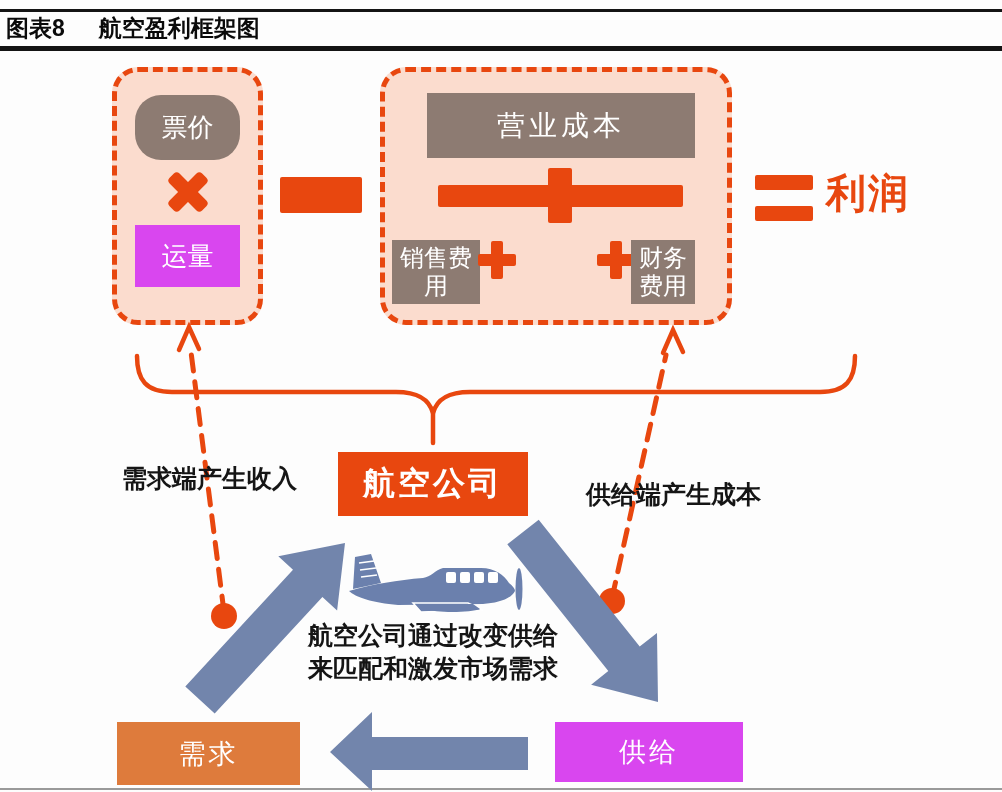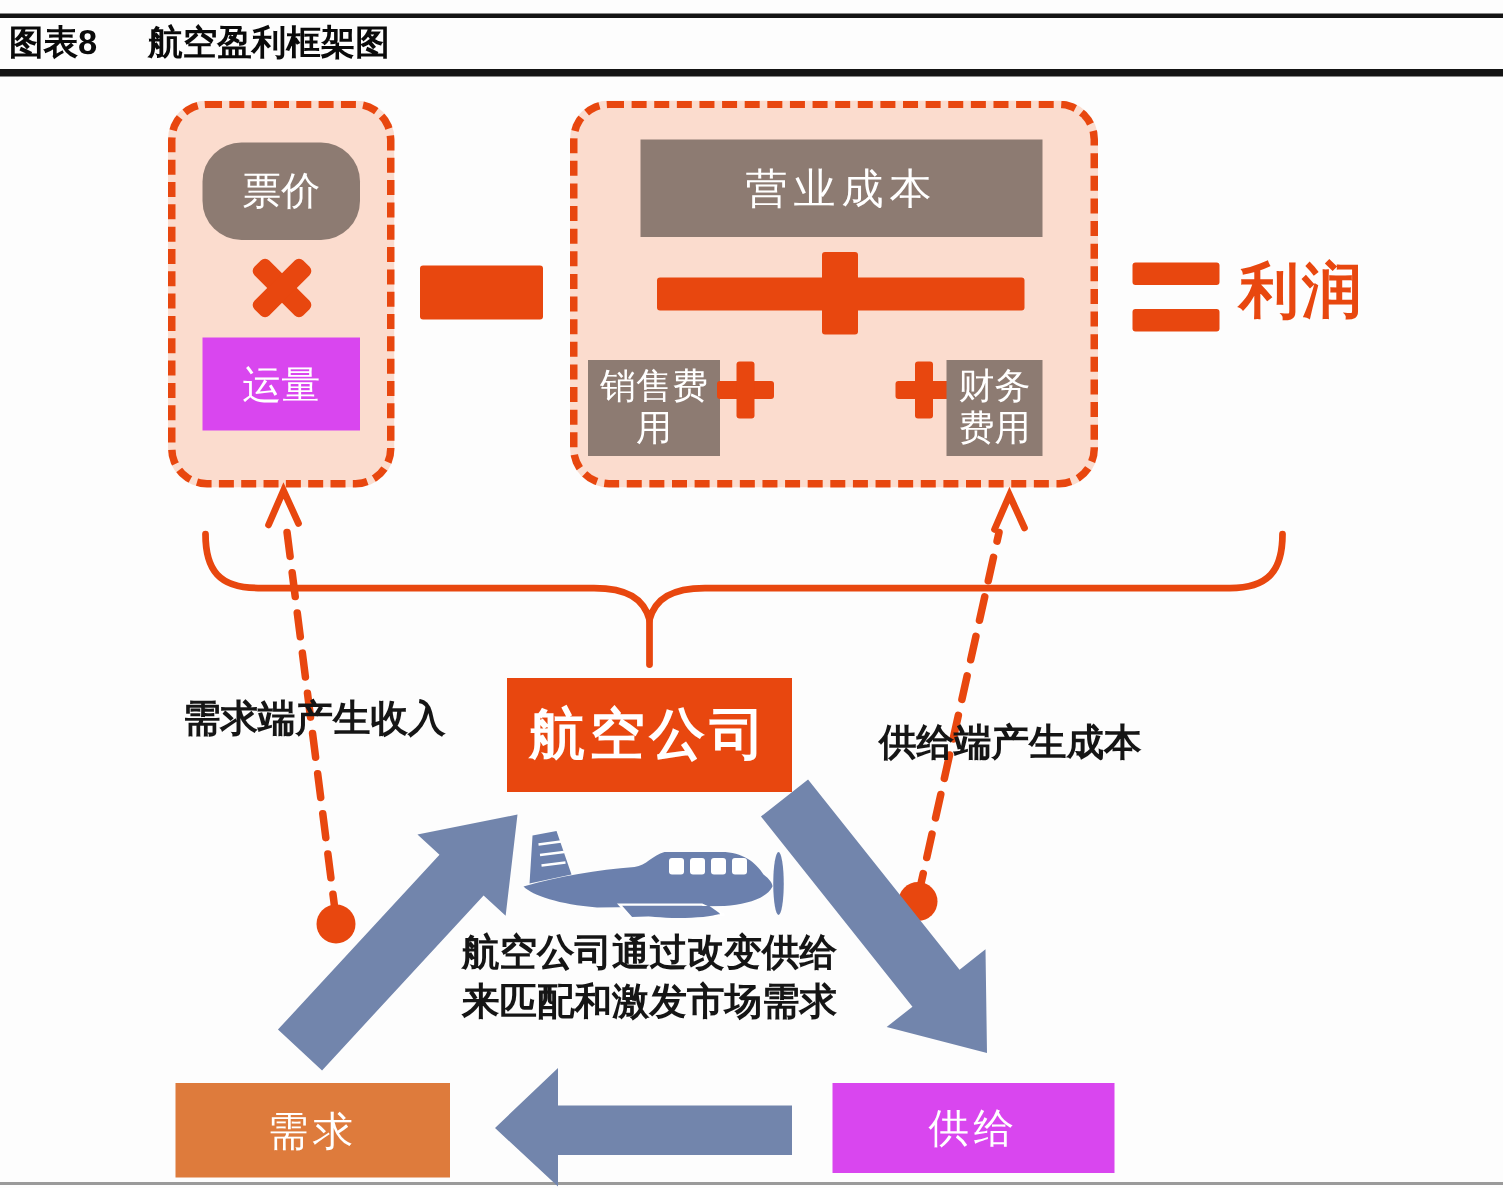--- a/index.html
+++ b/index.html
@@ -43,21 +43,21 @@
   .plus-sm{width:38px;height:38px;}
   .plus-sm::before{content:"";position:absolute;left:0;top:13px;width:38px;height:12px;background:#E8470F;border-radius:2px;}
   .plus-sm::after{content:"";position:absolute;left:13px;top:0;width:12px;height:38px;background:#E8470F;border-radius:2px;}
   .plus-a{left:478px;top:241px;}
   .plus-b{left:597px;top:241px;}
   .profit{left:826px;top:166px;font-size:40px;font-weight:bold;color:#E8470F;letter-spacing:2px;}
   
   .note{font-size:25px;font-weight:bold;color:#151515;}
   .demand-note{left:122px;top:462px;text-align:right;}
   .supply-note{left:586px;top:478px;}
-  .airline{left:338px;top:452px;width:190px;height:76px;font-size:37px;font-weight:bold;letter-spacing:3px;}
+  .airline{left:338px;top:452px;width:190px;height:64px;font-size:32px;font-weight:bold;letter-spacing:3px;}
   .center-note{left:208px;top:619px;width:450px;text-align:center;font-size:25px;font-weight:bold;color:#151515;line-height:33px;}
   .demand{left:117px;top:722px;width:183px;height:63px;font-size:27px;letter-spacing:3px;}
   .supply{left:555px;top:722px;width:188px;height:60px;font-size:27px;letter-spacing:3px;}
   .rule-bottom{left:0;top:788px;width:1002px;height:2px;background:#9a9a9a;}
   .svg-layer{left:0;top:0;width:1002px;height:792px;z-index:2;pointer-events:none;}
   .z3{z-index:3;}
   .z1{z-index:1;}
 </style>
 </head>
 <body>

